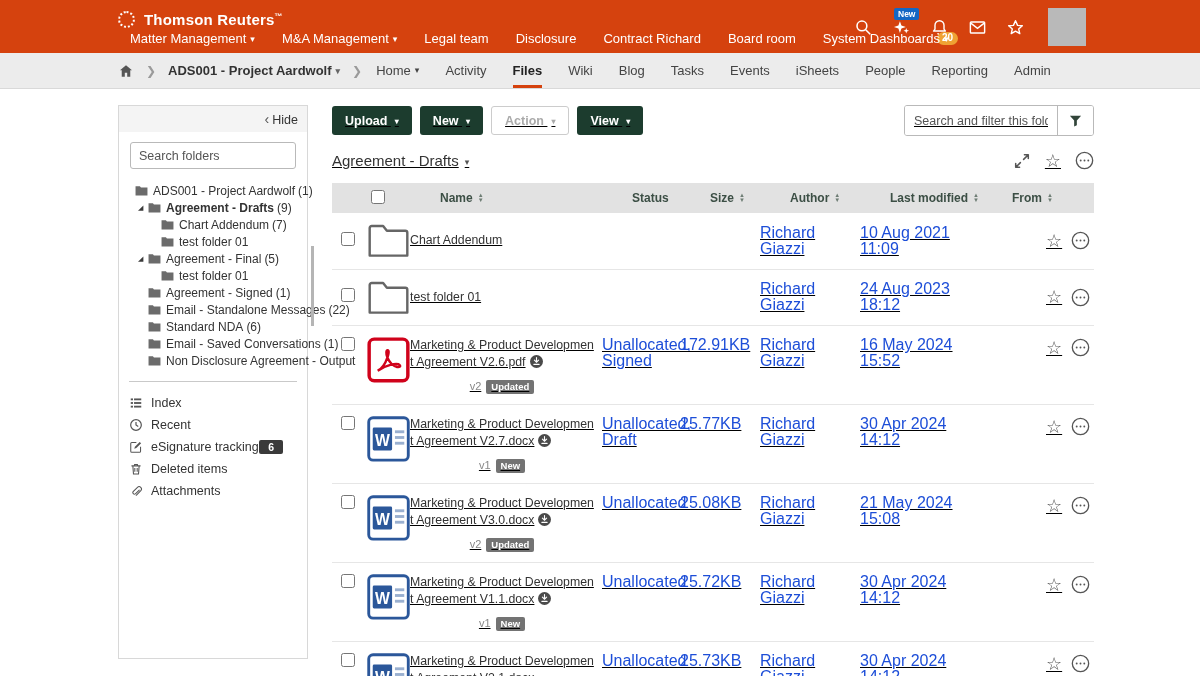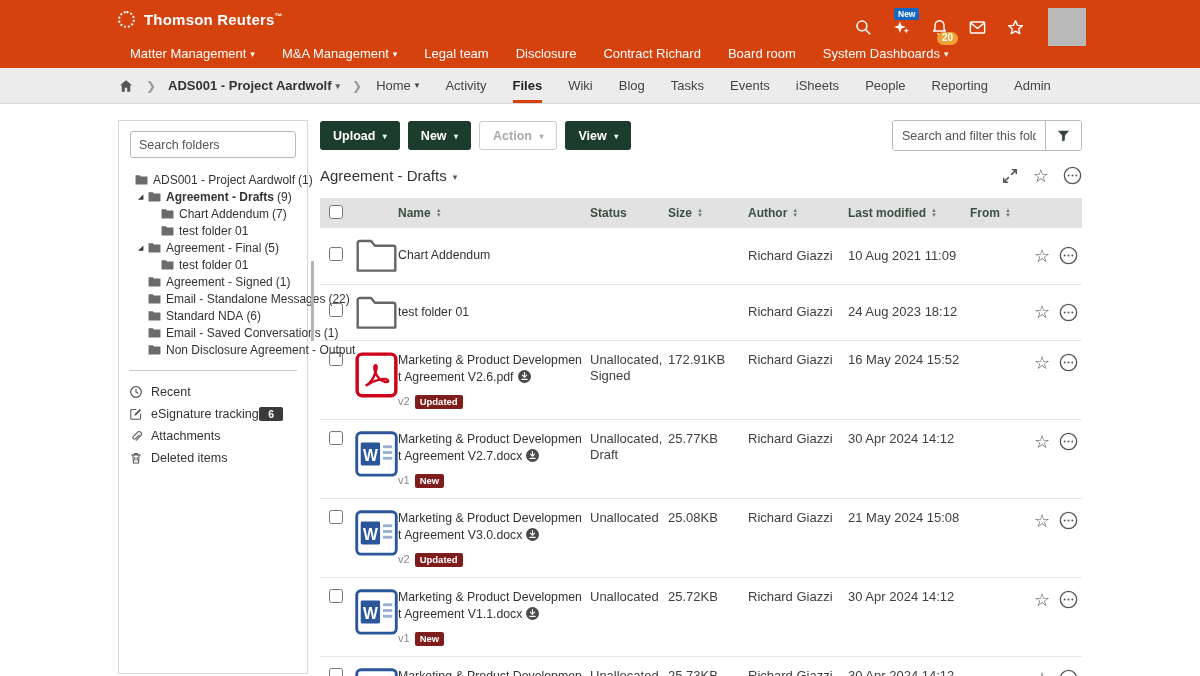--- a/index.html
+++ b/index.html
@@ -1,20 +1,20 @@
 <!DOCTYPE html>
 <html><head>
 <meta charset="utf-8">
 <style>
   * { margin:0; padding:0; box-sizing:border-box; }
   html,body { width:1200px; height:676px; overflow:hidden; background:#fff;
     font-family:"Liberation Sans", sans-serif; }
 
   
-  .topbar { position:relative; height:68px; background:#d5420e; color:#fff; }
+  .topbar { position:relative; height:53px; background:#d5420e; color:#fff; }
   .brand { position:absolute; left:118px; top:11px; display:flex; align-items:center; gap:9px; }
   .brand-ring { width:17px; height:17px; border:2px dotted #fff; border-radius:50%; }
   .brand-name { font-size:15px; font-weight:bold; letter-spacing:.2px; }
   .brand-name sup { font-size:8px; }
   .top-icons { position:absolute; right:114px; top:8px; display:flex; align-items:center; gap:19px; }
   .ticon { width:19px; height:19px; color:#fff; position:relative; cursor:pointer; }
   .ticon svg { width:100%; height:100%; display:block; }
   .badge-new { position:absolute; top:-10px; left:2px; background:#1467c4; color:#fff;
     font-size:8.5px; font-weight:bold; padding:1px 4px; border-radius:2px; line-height:10px; }
   .badge-count { position:absolute; bottom:-8px; right:-9px; background:#efa233; color:#fff;
@@ -65,21 +65,21 @@
   .quick { list-style:none; }
   .quick li { display:flex; align-items:center; font-size:12.5px; color:#333;
     padding:4px 10px; cursor:pointer; }
   .qicon { width:14px; height:14px; color:#555; margin-right:8px; flex:none; }
   .qicon svg { width:100%; height:100%; display:block; }
   .qbadge { margin-left:auto; margin-right:14px; background:#3a3a3a; color:#fff; font-size:10.5px;
     font-weight:bold; padding:1px 9px; border-radius:2px; }
   .scroll-thumb { position:absolute; right:-7px; top:140px; width:3px; height:80px; background:#b5b5b5; }
 
   
-  .main { margin-left:12px; width:762px; flex:none; }
+  .main { margin-left:24px; width:762px; flex:none;text-decoration:underline; }
   .toolbar { display:flex; align-items:center; gap:8px; }
   .btn { height:29px; background:#1c3c2e; color:#fff; border:none; border-radius:3px;
     padding:0 13px; font-size:12.5px; font-weight:bold; cursor:pointer; font-family:inherit; }
   .btn .caret { font-size:8px; }
   .btn.disabled { background:#fff; border:1px solid #ccc; color:#aaa; cursor:default; }
   .search-wrap { margin-left:auto; display:flex; border:1px solid #b9b9b9; border-radius:3px;
     overflow:hidden; background:#fff; height:31px; }
   .search-wrap input { border:none; outline:none; width:152px; padding:0 9px; font-size:12.5px;
     color:#333; font-family:inherit; }
   .search-wrap input::placeholder { color:#555; }
@@ -93,42 +93,42 @@
   .head-actions { margin-left:auto; display:flex; align-items:center; gap:14px; color:#555; }
   .hact { width:18px; height:18px; cursor:pointer; }
   .hact svg { width:100%; height:100%; display:block; }
   .star-glyph { font-size:18px; line-height:18px; color:#555; cursor:pointer; }
 
   
   .filetable { margin-top:13px; }
   .trow { display:grid; grid-template-columns:32px 46px 192px 78px 80px 100px 122px 64px 1fr 52px;
     align-items:start; }
   .thead { background:#e2e2e2; height:30px; align-items:center; font-size:12px; font-weight:bold;
-    color:#3c4f45; }
+    color:#3c4f45;padding-left:30px; }
   .thead .cb-cell { padding-left:9px; }
   .th-label { display:inline-flex; align-items:center; cursor:pointer; }
   .sort { display:inline-flex; flex-direction:column; margin-left:5px; color:#6e7d74;
     font-size:6px; line-height:5px; }
   .row { border-bottom:1px solid #e6e6e6; padding:11px 0 9px 0; }
   .row.folder-row { align-items:center; padding:9px 0; }
   .cb-cell { padding-left:9px; }
   .cb-cell input { width:14px; height:14px; cursor:pointer; }
   .icon-cell { padding-left:3px; }
   .ficon { width:29px; height:31px; }
   .ficon svg { width:100%; height:100%; display:block; }
   .ficon.folder { width:30px; height:26px; color:#666; margin-top:1px; }
   .name-cell { font-size:12.3px; color:#333; line-height:17px; word-break:break-all; padding-right:8px; }
   .name-link { cursor:pointer; }
   .dl-ic { display:inline-block; width:13px; height:13px; margin-left:4px; vertical-align:-2px; cursor:pointer; }
   .dl-ic svg { width:100%; height:100%; display:block; }
-  .ver-line { margin-top:7px; display:flex; align-items:center; gap:5px; word-break:normal; }
+  .ver-line { margin-top:7px; display:flex; align-items:center; gap:5px; word-break:normal;justify-content:center; }
   .ver-num { font-size:11px; color:#888; }
-  .ver-badge { background:#7f1d1d; color:#fff; font-size:9.5px; font-weight:bold;
+  .ver-badge { background:#737373; color:#fff; font-size:9.5px; font-weight:bold;
     padding:1.5px 5px; border-radius:2px; line-height:11px; }
-  .txt-cell { font-size:13px; color:#404040; line-height:16px; padding-right:6px; }
+  .txt-cell { font-size:16px; color:#1d4ed8; line-height:16px; padding-right:6px; }
   .actions-cell { display:flex; align-items:center; gap:9px; color:#555; padding-top:1px; }
   .row.folder-row .actions-cell { padding-top:0; }
   .ell-ic { width:19px; height:19px; cursor:pointer; }
   .ell-ic svg { width:100%; height:100%; display:block; }
 </style>
 </head>
 <body>
 
 <header class="topbar">
   <div class="brand">
@@ -225,20 +225,23 @@
       </span>
       <span class="site-tab">
         <span>Admin</span>
       </span>
     </div>
 </div>
 
 <div class="page">
 
   <aside class="sidebar">
+    <div class="sidebar-top">
+      <span class="hide-btn"><span class="chev">‹</span><span>Hide</span></span>
+    </div>
     <input class="folder-search" type="text" placeholder="Search folders" style="">
     <ul class="tree">
         <li style="padding-left: 6px;">
           <span class="tri empty">◢</span>
           <span class="fold-ic">
             <svg viewBox="0 0 24 20" fill="currentColor">
               <path d="M1 2h8l2 2.5h12V19H1z"></path>
             </svg>
           </span>
           <span class="lbl">ADS001 - Project Aardwolf</span>
@@ -339,52 +342,65 @@
               <path d="M1 2h8l2 2.5h12V19H1z"></path>
             </svg>
           </span>
           <span class="lbl">Non Disclosure Agreement - Output</span>
         </li>
       </ul>
     <hr class="side-div">
     <ul class="quick">
         <li>
           <span class="qicon">
+            <svg viewBox="0 0 20 20" fill="currentColor">
+              <rect x="2.5" y="3.5" width="3.2" height="2.6"></rect>
+              <rect x="7.2" y="3.5" width="10.3" height="2.6"></rect>
+              <rect x="2.5" y="8.7" width="3.2" height="2.6"></rect>
+              <rect x="7.2" y="8.7" width="10.3" height="2.6"></rect>
+              <rect x="2.5" y="13.9" width="3.2" height="2.6"></rect>
+              <rect x="7.2" y="13.9" width="10.3" height="2.6"></rect>
+            </svg>
+          </span>
+          <span>Index</span>
+        </li>
+        <li>
+          <span class="qicon">
             <svg viewBox="0 0 20 20" fill="none" stroke="currentColor" stroke-width="1.7">
               <circle cx="10" cy="10" r="7.6"></circle>
               <path d="M10 5.6V10l3.2 2"></path>
             </svg>
           </span>
           <span>Recent</span>
         </li>
         <li>
           <span class="qicon">
             <svg viewBox="0 0 20 20" fill="none" stroke="currentColor" stroke-width="1.5">
               <path d="M10.5 3.5H4A1.5 1.5 0 0 0 2.5 5v11A1.5 1.5 0 0 0 4 17.5h11a1.5 1.5 0 0 0 1.5-1.5V9.5"></path>
               <path d="M7.5 12.5l1-3 6.8-6.8 2 2-6.8 6.8z" fill="currentColor" stroke="none"></path>
             </svg>
           </span>
           <span>eSignature tracking</span>
           <span class="qbadge">6</span>
         </li>
         <li>
           <span class="qicon">
+            <svg viewBox="0 0 20 20" fill="none" stroke="currentColor" stroke-width="1.5">
+              <path d="M3.5 5.5h13M8 5.5V3.5h4v2M5.5 5.5l.9 11.5h7.2l.9-11.5M8.3 8.5v5.5M11.7 8.5v5.5"></path>
+            </svg>
+          </span>
+          <span>Deleted items</span>
+        </li>
+        <li>
+          <span class="qicon">
             <svg viewBox="0 0 20 20" fill="none" stroke="currentColor" stroke-width="1.5" stroke-linecap="round">
               <path d="M14.6 8.6l-5.5 5.5a2.3 2.3 0 0 1-3.2-3.2l6.2-6.2a3.4 3.4 0 0 1 4.8 4.8l-6.6 6.6"></path>
             </svg>
           </span>
           <span>Attachments</span>
-        </li>
-        <li>
-          <span class="qicon">
-            <svg viewBox="0 0 20 20" fill="none" stroke="currentColor" stroke-width="1.5">
-              <path d="M3.5 5.5h13M8 5.5V3.5h4v2M5.5 5.5l.9 11.5h7.2l.9-11.5M8.3 8.5v5.5M11.7 8.5v5.5"></path>
-            </svg>
-          </span>
-          <span>Deleted items</span>
         </li>
       </ul>
     <div class="scroll-thumb"></div>
   </aside>
 
   <main class="main">
     <div class="toolbar">
       <span id="toolbar-buttons" style="display:flex;gap:8px;">
           <button class="btn">Upload <span class="caret">▾</span></button>
           <button class="btn">New <span class="caret">▾</span></button>

